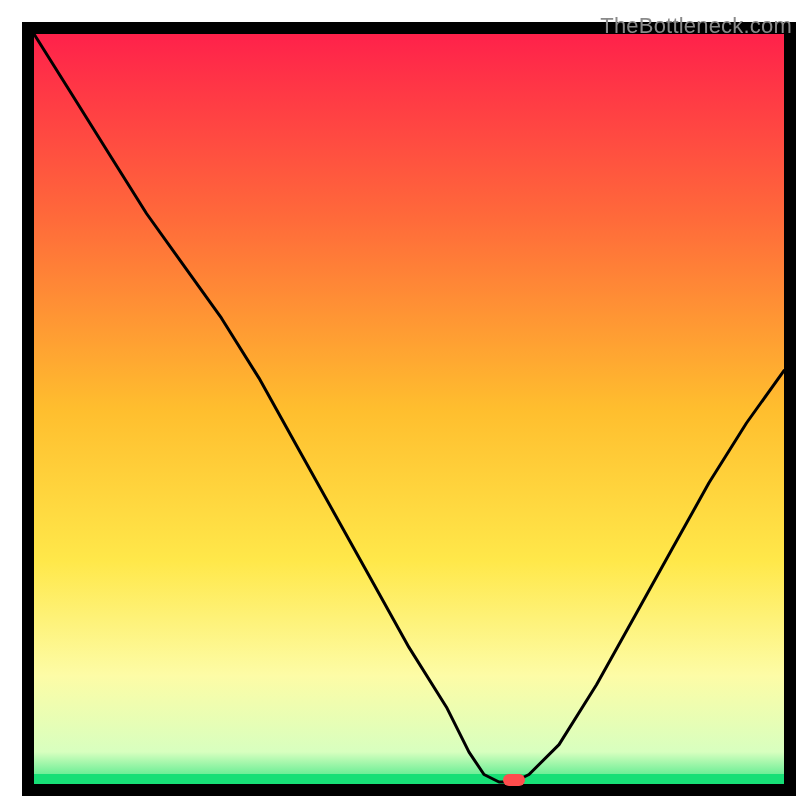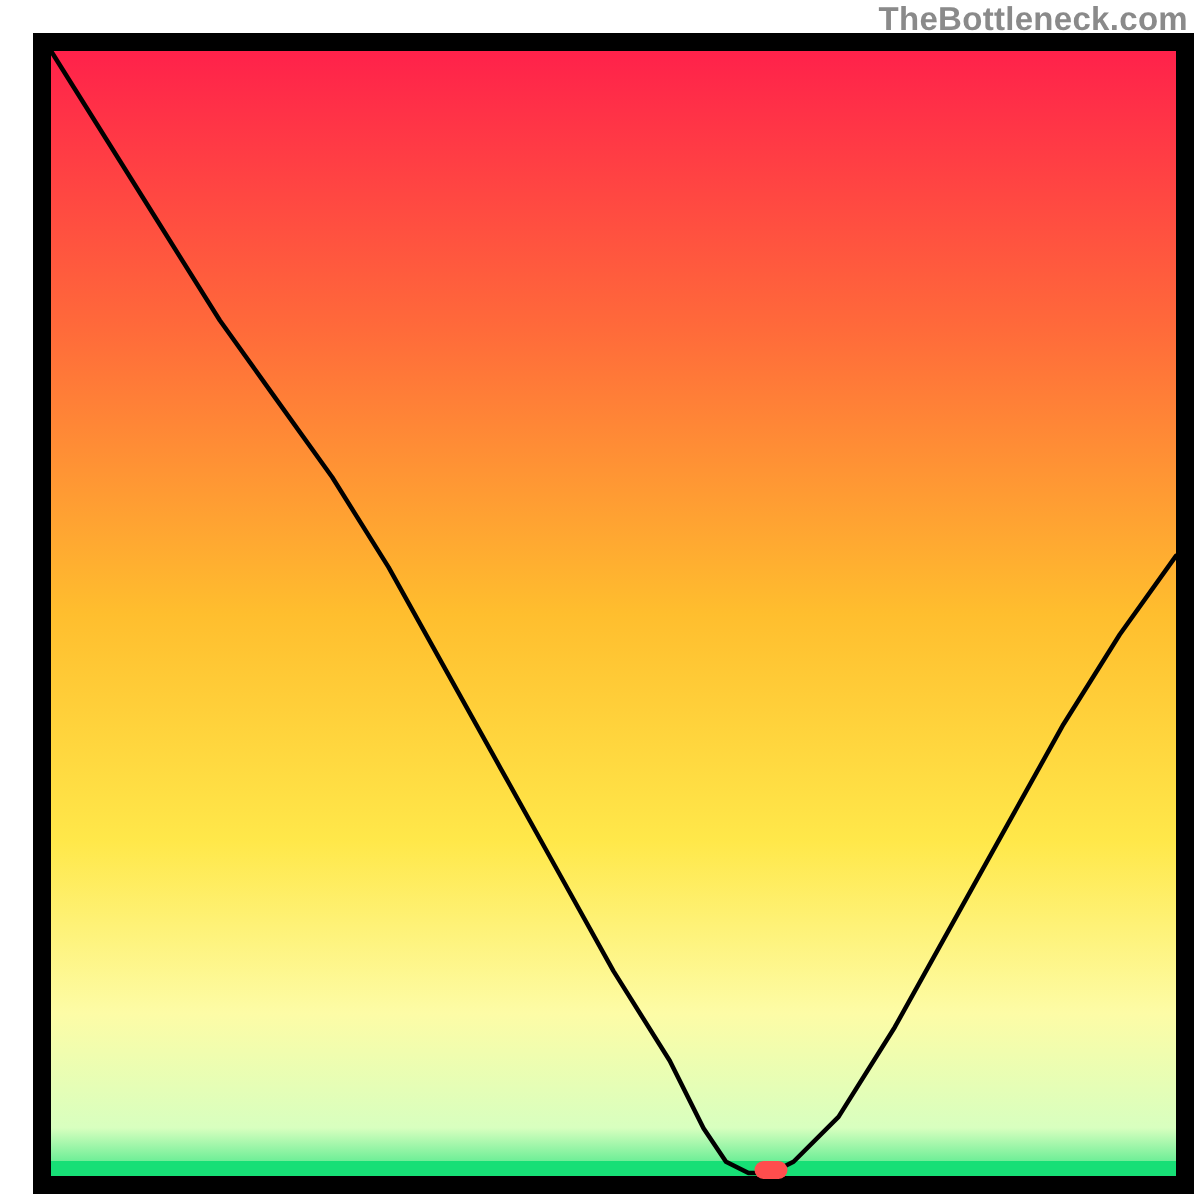--- a/index.html
+++ b/index.html
@@ -10,25 +10,25 @@
     background: #ffffff;
     font-family: Arial, Helvetica, sans-serif;
   }
   .wrap {
     position: relative;
     width: 800px;
     height: 800px;
   }
   .watermark {
     position: absolute;
-    top: 0;
+    top: 13px;
     right: 8px;
     color: #8a8a8a;
     font-size: 22px;
-    font-weight: 700;
+    font-weight: 400;
     letter-spacing: 0.2px;
     z-index: 10;
   }
   svg {
     display: block;
   }
 </style>
 </head>
 <body>
 

